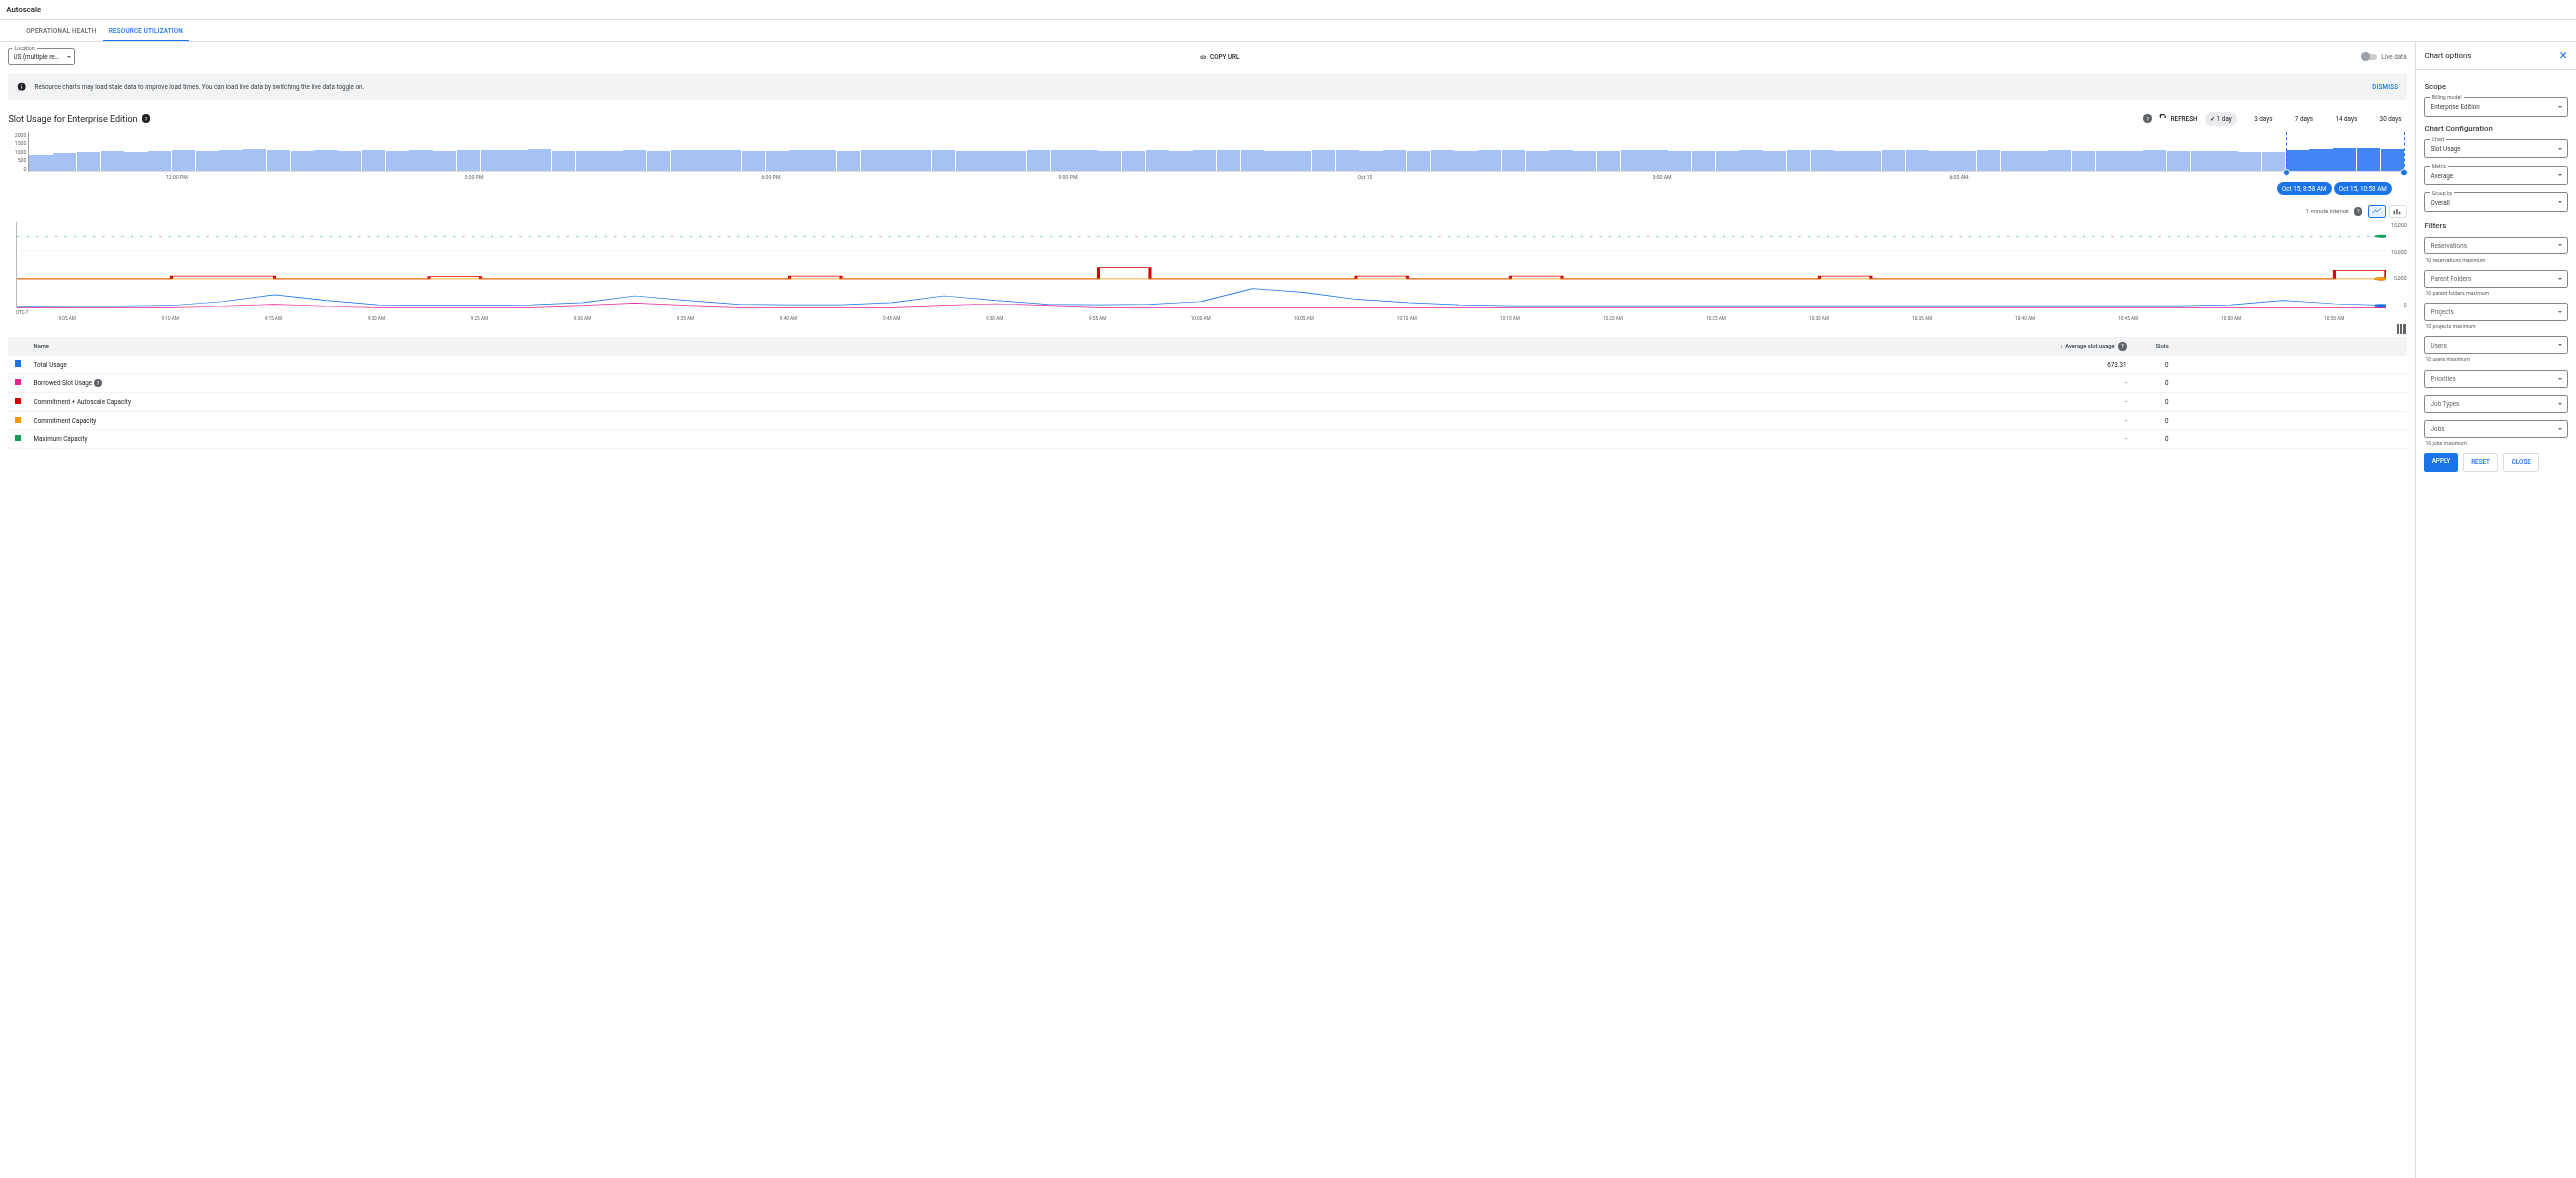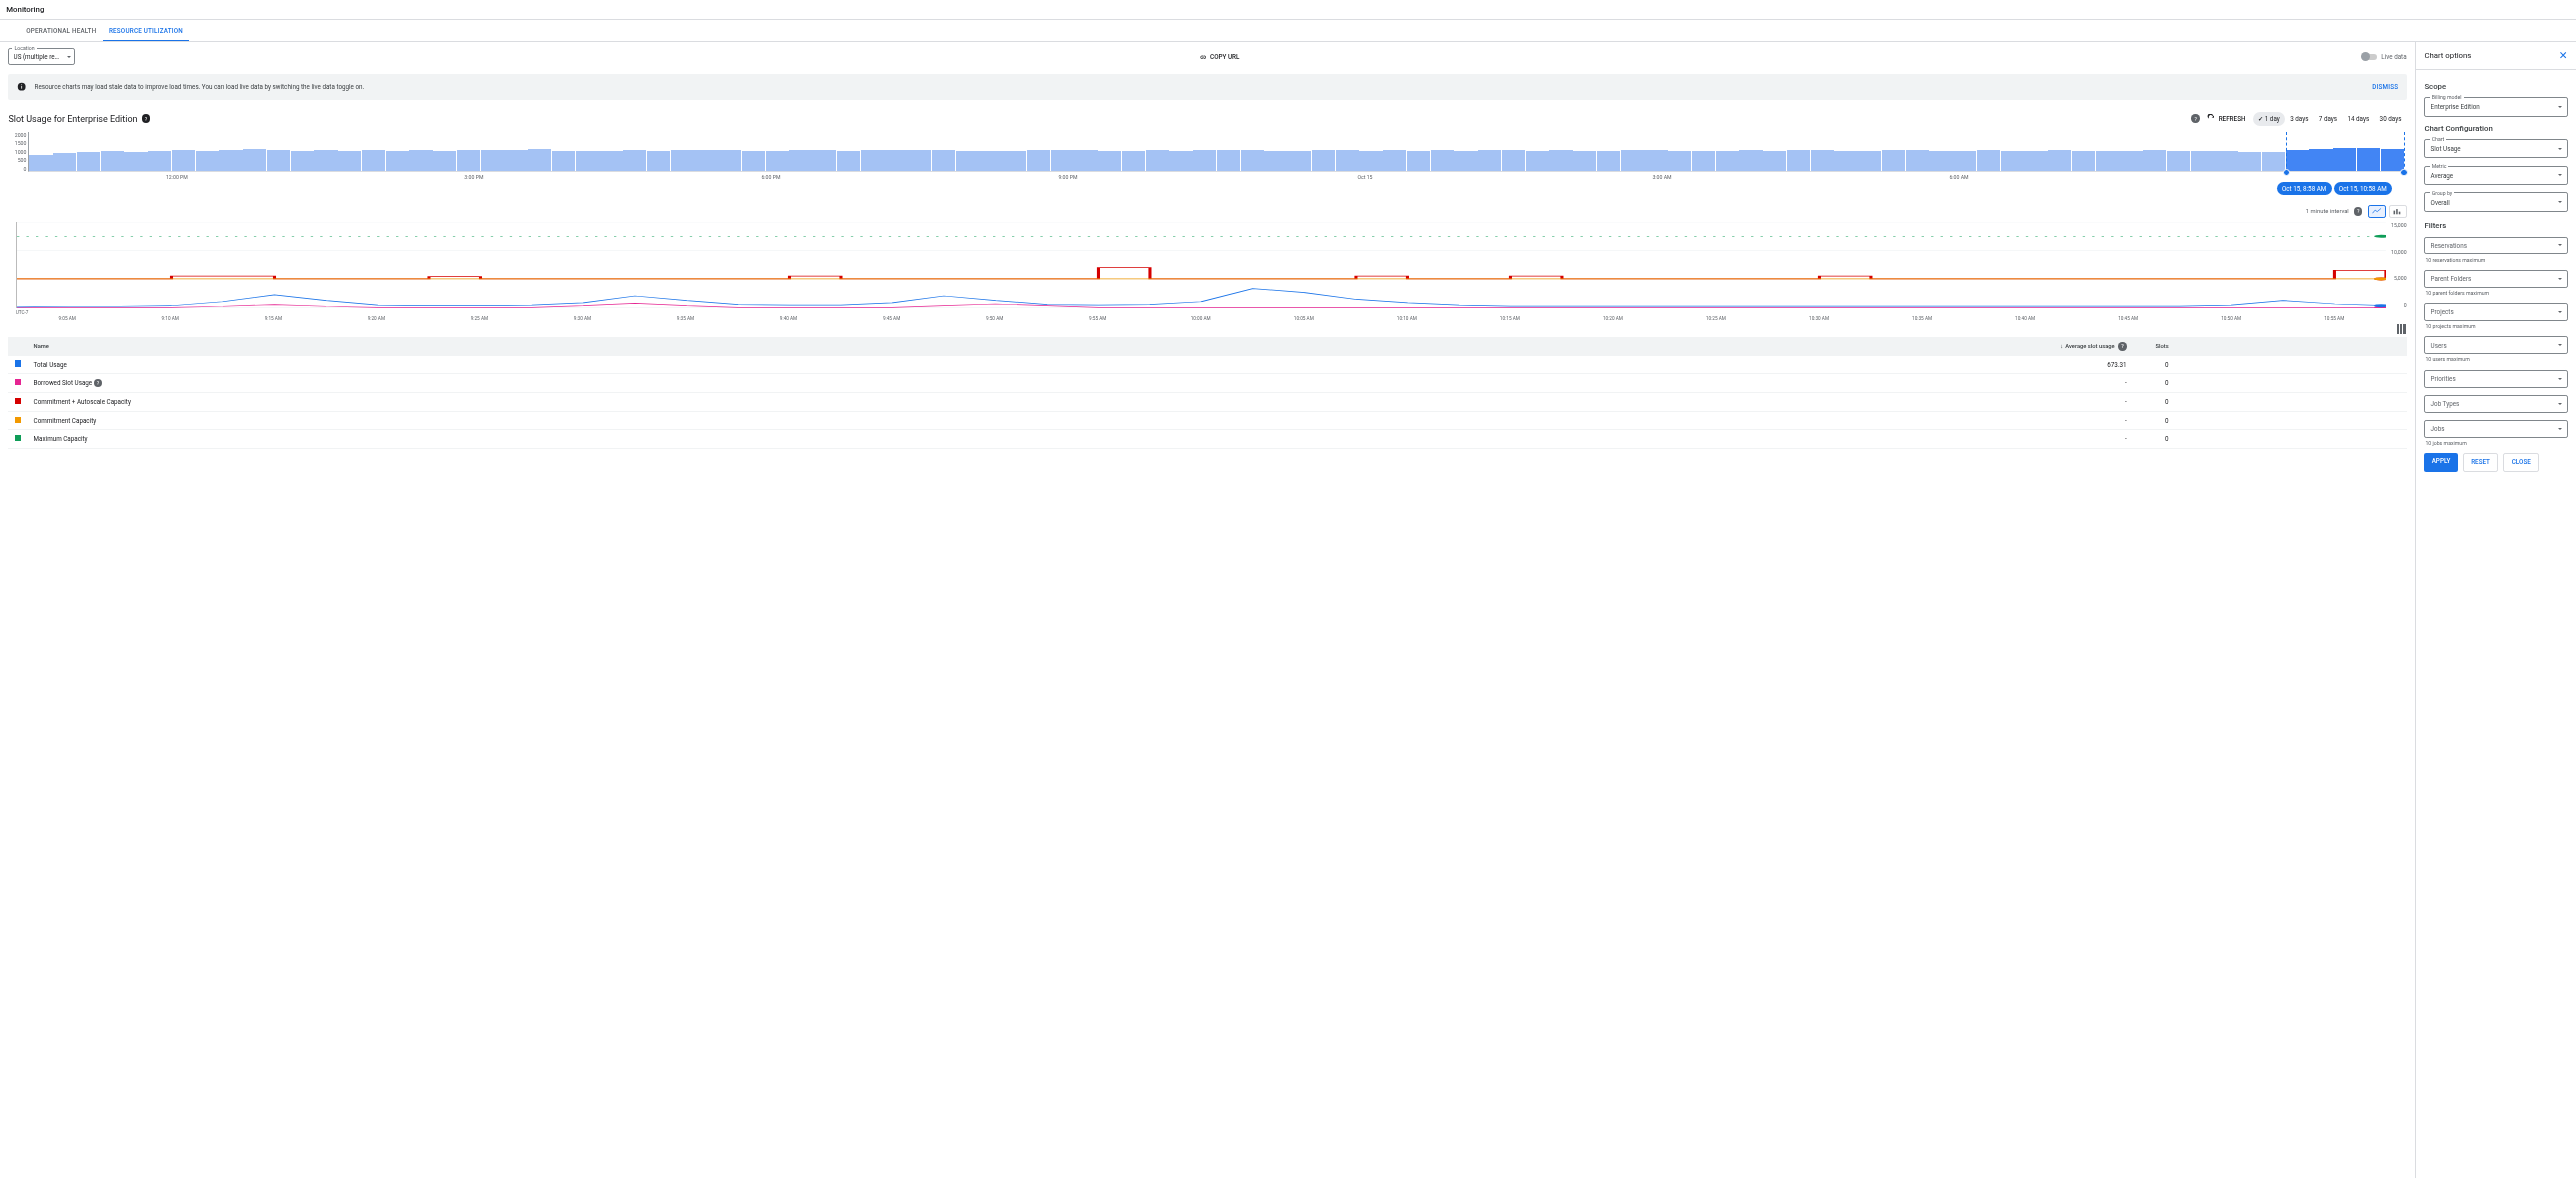--- a/index.html
+++ b/index.html
@@ -22,21 +22,21 @@
 .toggle::after{content:"";position:absolute;left:-1.6px;top:-1.6px;width:9.4px;height:9.4px;border-radius:50%;background:#9aa0a6}
 .banner{background:#f1f3f4;border-radius:2.1px;padding:8.4px 8.4px;margin-top:8.4px;display:flex;align-items:center;gap:8.4px}
 .banner-msg{flex:1;font-size:6.3px;color:#3c4043}
 .dismiss{color:#1a73e8;font-size:6.3px;font-weight:500;cursor:pointer;letter-spacing:0.2px}
 .chart-head{display:flex;align-items:center;gap:4.2px;margin-top:11.5px}
 .chart-title{font-size:9px;font-weight:400}
 .help{width:8.4px;height:8.4px;border-radius:50%;background:#202124;color:#fff;font-size:5.2px;display:inline-flex;align-items:center;justify-content:center}
 .help.outline{background:#5f6368}
 .chart-head-right{margin-left:auto;display:flex;align-items:center;gap:7.3px}
 .refresh{display:flex;align-items:center;gap:3.1px;font-size:6.3px;font-weight:500;cursor:pointer}
-.range-group{display:flex;align-items:flex-start;gap:0}
+.range-group{display:flex;align-items:flex-start;gap:12px}
 .range-btn{font-size:6.3px;padding:3.1px 5.2px;cursor:pointer;border-radius:7.3px}
 .range-btn.active{background:#e8eaed}
 .range-btn.active::before{content:"✓ ";font-weight:600}
 .overview-chart{position:relative;margin-top:6.3px;height:58px}
 .ov-axis{position:absolute;left:0;top:0;height:40px;display:flex;flex-direction:column;justify-content:space-between;font-size:5.2px;color:#5f6368;text-align:right;width:18px}
 .ov-plot{display:flex;align-items:flex-end;gap:0.5px;position:absolute;left:20px;right:2.1px;top:0;height:40px;border-left:0.5px solid #9aa0a6;border-bottom:0.5px solid #dadce0}
 .ov-bar{flex:1;background:#a4c2f4}
 .ov-bar.sel{background:#4285f4}
 .ov-sel{position:absolute;top:0;height:40px;border-left:1px dashed #1a73e8;border-right:1px dashed #1a73e8}
 .ov-handle{position:absolute;bottom:-4.2px;width:7.3px;height:7.3px;border-radius:50%;background:#1a73e8;border:1px solid #fff;cursor:ew-resize}
@@ -79,21 +79,21 @@
 .btn{font-size:6.3px;font-weight:500;padding:4.2px 7.3px;border-radius:2.1px;cursor:pointer}
 .btn.primary{background:#1a73e8;color:#fff}
 .btn.secondary{border:0.5px solid #dadce0;color:#1a73e8;background:#fff}
 .caret{width:0;height:0;border-left:2.6px solid transparent;border-right:2.6px solid transparent;border-top:2.6px solid #5f6368;display:inline-block}
 svg{display:block}
 </style>
 </head>
 <body>
 
 <div class="page">
-  <div class="titlebar">Monitoring</div>
+  <div class="titlebar">Autoscale</div>
 
   <div class="tabs">
     <div class="tab">OPERATIONAL HEALTH</div>
     <div class="tab active">RESOURCE UTILIZATION</div>
   </div>
 
   <div class="body">
     <div class="main">
 
       <div class="toolbar-row">

